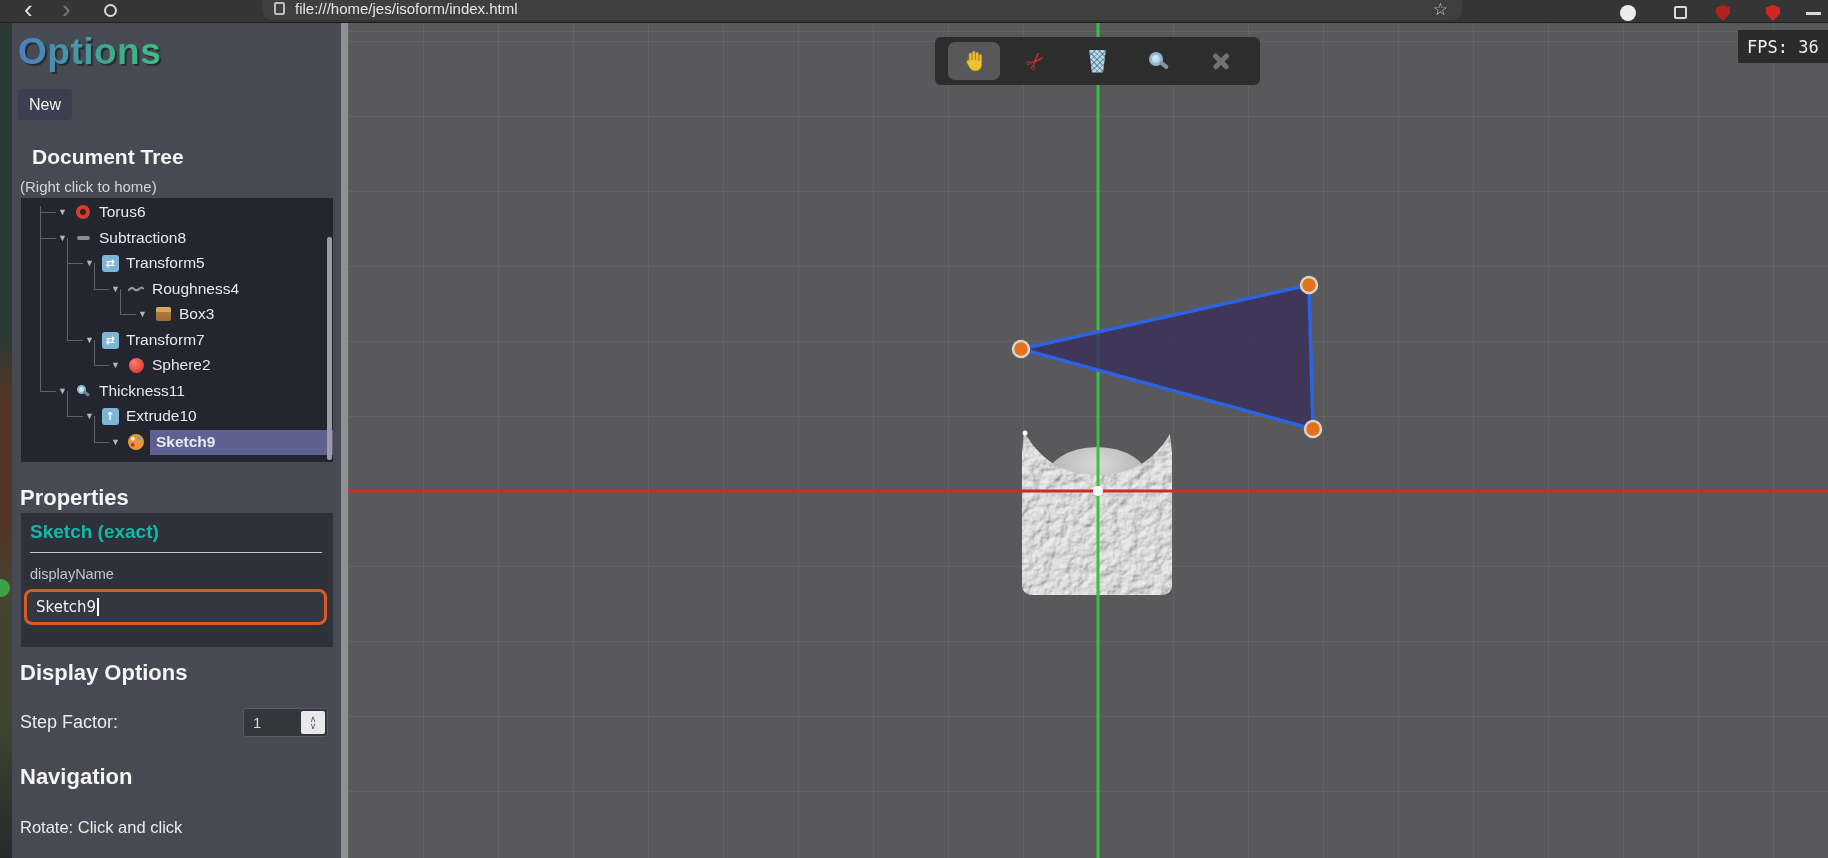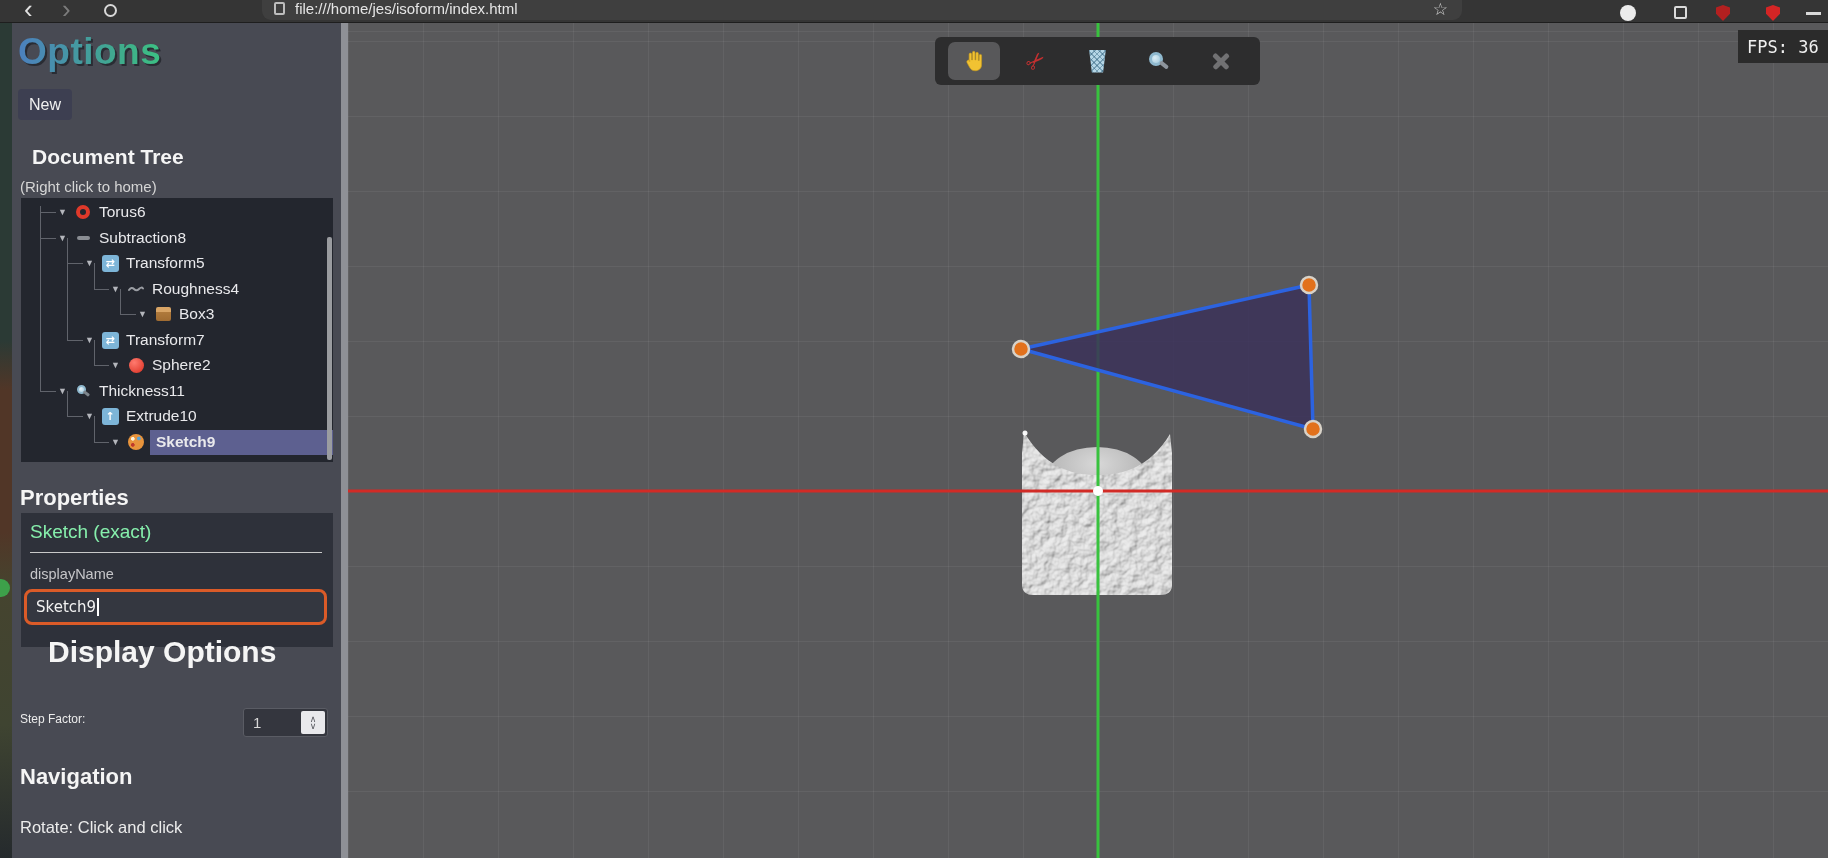--- a/index.html
+++ b/index.html
@@ -62,29 +62,29 @@
            background:radial-gradient(circle at 35% 35%, #e6f2f8, #a9cdde); position:relative; top:-2px; left:-2px; }
   .i-mag::after { content:""; position:absolute; width:7px; height:2.5px; background:#7d858c; border-radius:1px;
                   right:-6px; bottom:-3px; transform:rotate(38deg); }
   .i-sketch { width:16px; height:16px; border-radius:50%; background:#e8943c; position:relative;
      background-image:radial-gradient(circle at 30% 30%, #fdf1d8 1.5px, transparent 2.2px),
                       radial-gradient(circle at 68% 28%, #5aa4d8 1.5px, transparent 2.2px),
                       radial-gradient(circle at 30% 68%, #c0392b 1.5px, transparent 2.2px); }
 
   
   .props-panel { position:absolute; left:9px; top:490px; width:312px; height:134px; background:#2e313a; }
-  .props-type { position:absolute; left:9px; top:8px; font-size:19px; font-weight:normal; color:#86efac; }
+  .props-type { position:absolute; left:9px; top:8px; font-size:19px; font-weight:bold; color:#14b8a6; }
   .props-hr { position:absolute; left:9px; top:39px; width:292px; height:1px; background:#c9c9c9; }
   .field-label { position:absolute; left:9px; top:53px; font-size:14.5px; color:#c6c6c9; }
   .text-input { position:absolute; left:3px; top:76px; width:303px; height:36px; background:#343740;
                 border:3px solid #db5b28; border-radius:8px; display:flex; align-items:center; padding-left:9px; }
   .text-input .val { color:#f2f2f2; font-size:15px; font-family:"DejaVu Sans",sans-serif; }
   .cursor-bar { width:1.5px; height:18px; background:#ffffff; margin-left:1px; }
 
-  .step-row-label { position:absolute; left:8px; top:689px; font-size:12px; color:#ececec;text-align:center; }
+  .step-row-label { position:absolute; left:8px; top:689px; font-size:18px; color:#ececec;text-align:center; }
   .num-input { position:absolute; left:231px; top:685px; width:85px; height:29px; background:#34363e;
                border:1px solid #5a5c64; border-radius:3px; display:flex; align-items:center; }
   .num-input .val { color:#d8d8d8; font-size:15px; padding-left:9px; flex:1; }
   .spinner { width:24px; height:23px; background:#e9e9ec; border-radius:2px; margin-right:2px;
              display:flex; flex-direction:column; align-items:center; justify-content:center; }
   .spinner span { font-size:9px; line-height:7px; color:#55565c; font-family:"DejaVu Sans",sans-serif; }
   .nav-line { position:absolute; left:8px; top:795px; font-size:16.5px; color:#ececec; }
   .nav-line b { font-weight:normal; }
 
   
@@ -254,21 +254,21 @@
     <div class="props-panel">
       <div class="props-type">Sketch (exact)</div>
       <div class="props-hr"></div>
       <div class="field-label">displayName</div>
       <div class="text-input">
         <span class="val">Sketch9</span>
         <span class="cursor-bar"></span>
       </div>
     </div>
 
-    <div class="h-section" style="top:612px;font-size:30px;margin-left:28px;">Display Options</div>
+    <div class="h-section" style="top:637px;font-size:22px;">Display Options</div>
     <div class="step-row-label">Step Factor:</div>
     <div class="num-input">
       <span class="val">1</span>
       <span class="spinner">
         <span>∧</span>
         <span>∨</span>
       </span>
     </div>
 
     <div class="h-section" style="top:741px;font-size:22px;">Navigation</div>

